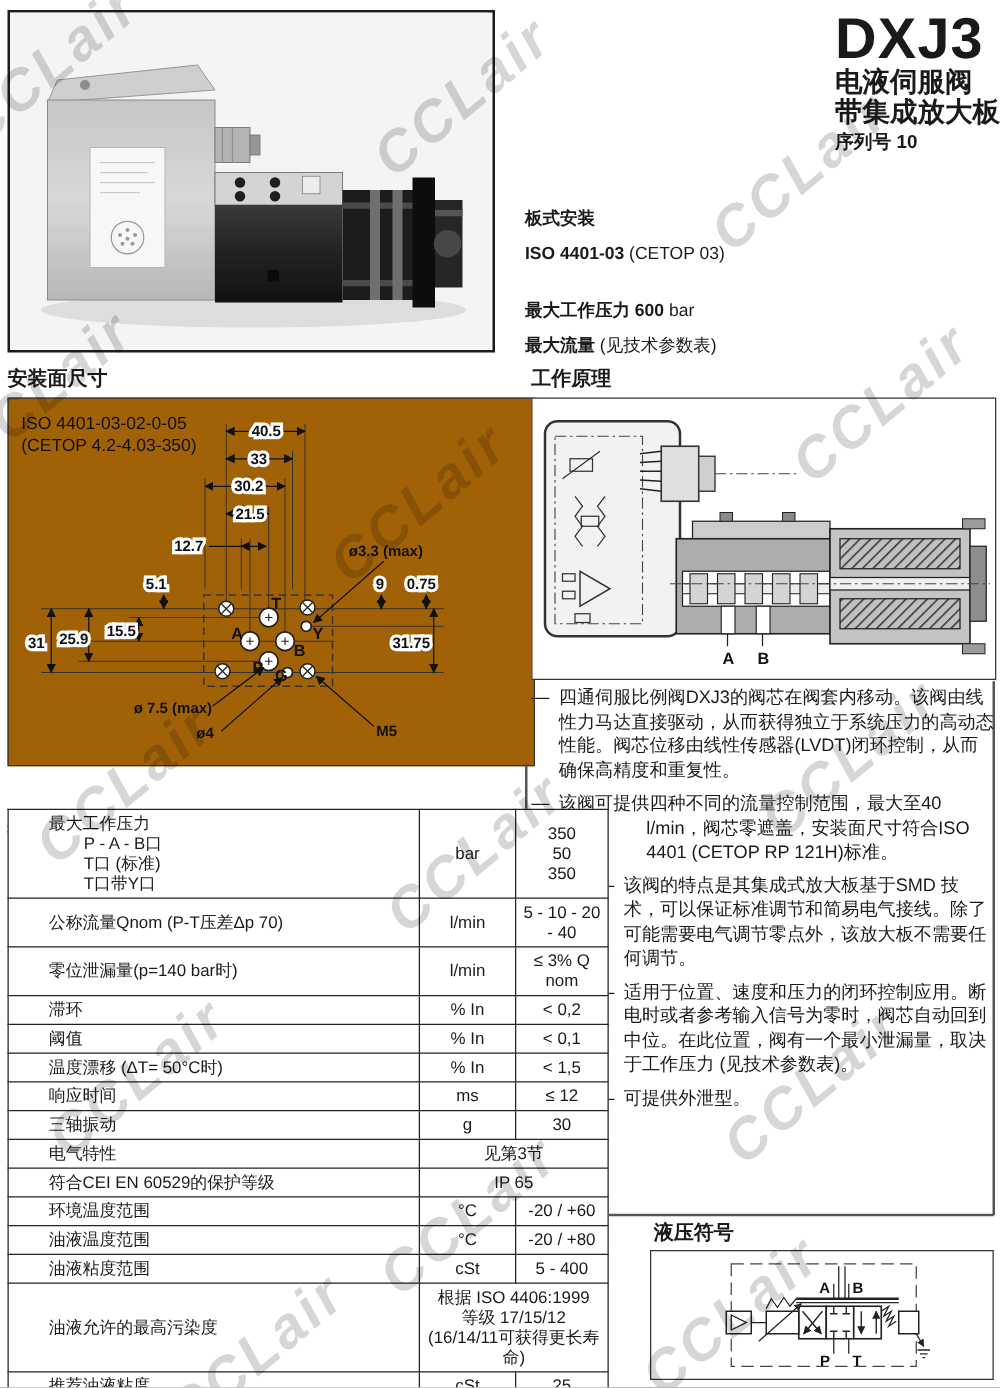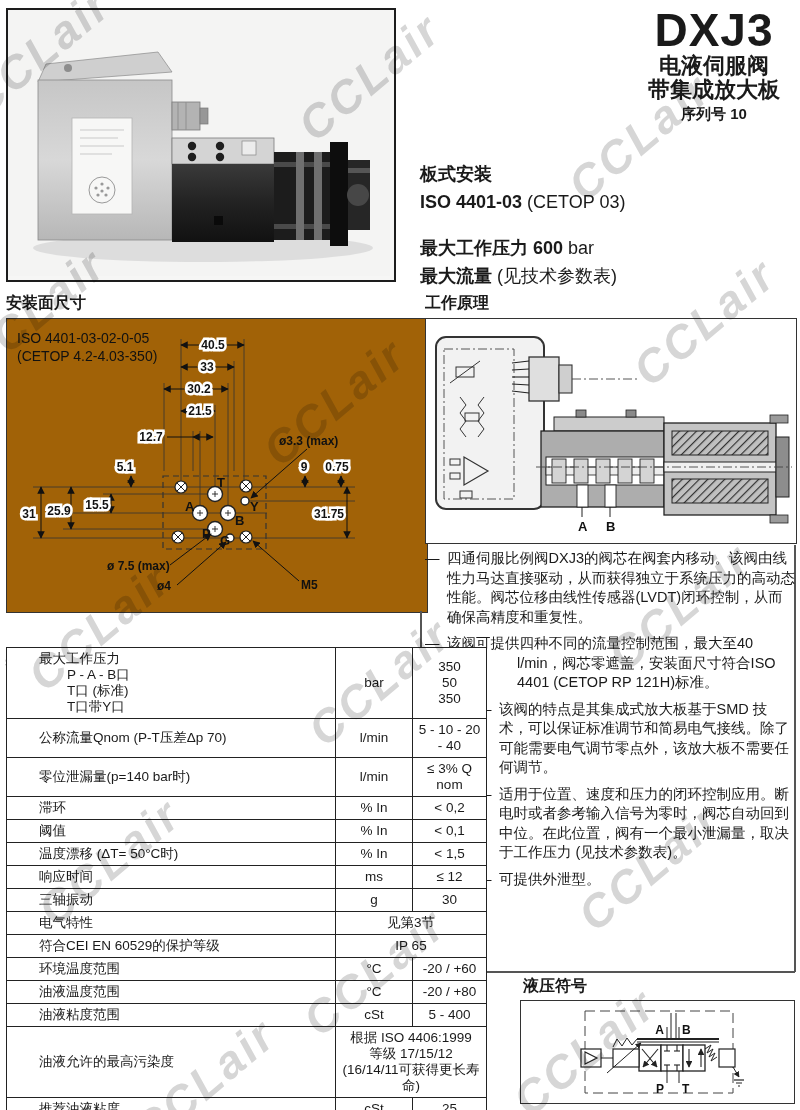--- a/index.html
+++ b/index.html
@@ -6,26 +6,26 @@
   #page{position:relative;width:800px;height:1110px;background:#ffffff;overflow:hidden;
         font-family:"Liberation Sans","DejaVu Sans",sans-serif;color:#1a1a1a;}
   
   .wm{position:absolute;font:italic 700 46px "Liberation Sans","DejaVu Sans",sans-serif;
       letter-spacing:3px;transform:rotate(-40deg);white-space:nowrap;pointer-events:none;
       mix-blend-mode:multiply;z-index:6;}
   
   .photo-frame{position:absolute;left:6px;top:8px;width:386px;height:270px;border:2px solid #1d1d1d;
       background:#f6f6f5;z-index:1;}
   
-  .titleblock{position:absolute;right:20px;top:6px;text-align:center;z-index:2;}
+  .titleblock{position:absolute;right:0;top:6px;text-align:left;z-index:2;}
   .model{font-size:46px;font-weight:bold;line-height:48px;letter-spacing:1px;}
   .sub-line{font-size:22px;font-weight:bold;line-height:24px;}
   .series-line{font-size:15px;font-weight:bold;line-height:20px;margin-top:2px;}
   
-  .intro{position:absolute;left:420px;top:160px;font-size:18px;line-height:28px;z-index:2;}
+  .intro{position:absolute;left:420px;top:160px;font-size:14px;line-height:28px;z-index:2;}
   .intro .b{font-weight:bold;}
   .intro .gap{height:18px;}
   
   .sec-h{position:absolute;font-size:16px;font-weight:bold;z-index:2;}
   .sec-h .note{font-size:12px;font-weight:normal;}
   
   .mounting-box{position:absolute;left:6px;top:318px;width:420px;height:293px;border:1.5px solid #333;z-index:1;background:#a16207;}
   .principle-box{position:absolute;left:425px;top:318px;width:370px;height:224px;border:1.5px solid #333;z-index:1;background:#fff;}
   .symbol-box{position:absolute;left:520px;top:1000px;width:273px;height:102px;border:1.5px solid #333;z-index:1;background:#fff;}
   

